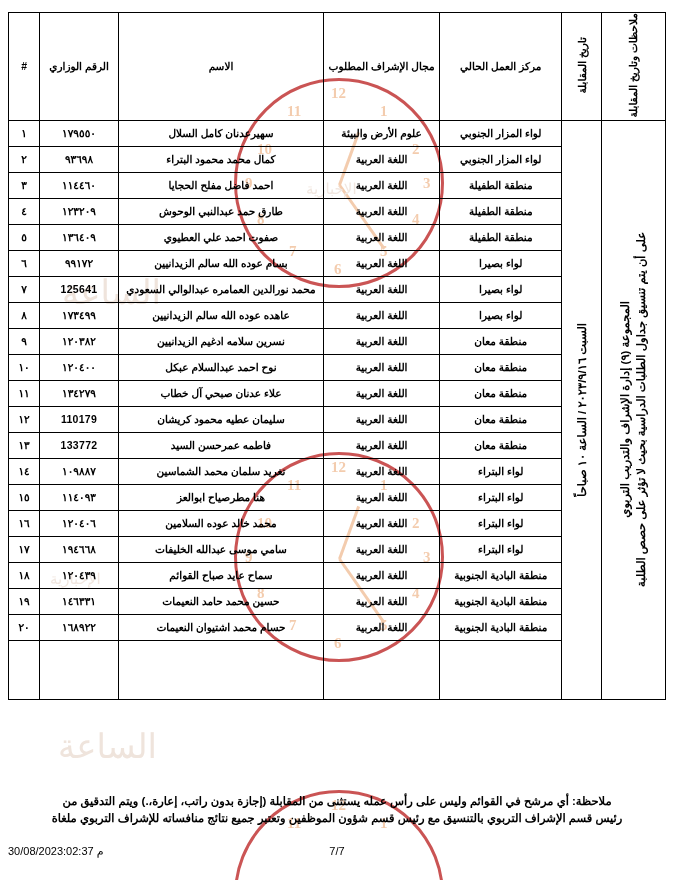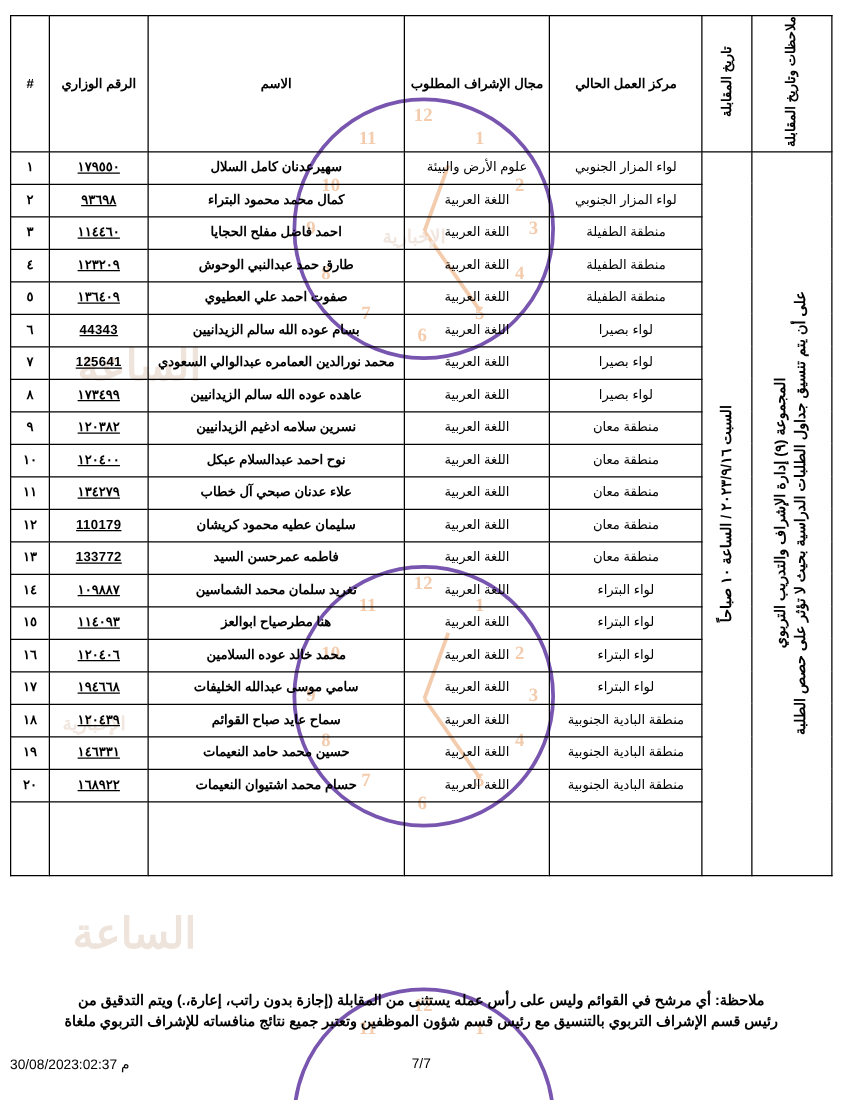--- a/index.html
+++ b/index.html
@@ -18,41 +18,41 @@
 
   
   .watermark-layer {
     position: absolute;
     inset: 0;
     pointer-events: none;
     z-index: 0;
   }
   .wm-clock {
     position: absolute;
-    border: 3px solid #4c1d95;
+    border: 3px solid #b91c1c;
     border-radius: 50%;
     opacity: .75;
   }
   .wm-clock .num {
     position: absolute;
     color: #f0bb93;
     font-size: 15px;
     font-weight: bold;
     font-family: "Liberation Serif", serif;
   }
   .wm-clock .hand {
     position: absolute;
     background: #f0bb93;
     transform-origin: bottom center;
   }
   .wm-text {
     position: absolute;
     color: #efe4dc;
     font-size: 34px;
-    font-weight: bold;
+    font-weight: normal;
     letter-spacing: 1px;
     font-family: "Liberation Serif", serif;
   }
   .wm-text.small {
     font-size: 15px;
     color: #f1e7e0;
     letter-spacing: 0;
   }
 
   
@@ -108,23 +108,23 @@
     height: 100%;
   }
   .note-block .vtext {
     font-size: 11.5px;
     line-height: 1.4;
   }
   .date-block .vtext {
     font-size: 11.5px;
   }
   td.name { font-weight: bold; }
-  td.minid { font-weight: bold; letter-spacing: .3px; text-decoration: underline;}
+  td.minid { font-weight: bold; letter-spacing: .3px;}
   td.idx { font-weight: bold; }
-  td.field, td.center { font-weight: normal; }
+  td.field, td.center { font-weight: bold; }
 
   
   .footnote {
     position: absolute;
     z-index: 2;
     left: 10px;
     right: 10px;
     top: 793px;
     text-align: center;
     font-size: 11.5px;
@@ -276,21 +276,21 @@
           <td class="center">منطقة الطفيلة</td>
           <td class="field">اللغة العربية</td>
           <td class="name">صفوت احمد علي العطيوي</td>
           <td class="minid">١٣٦٤٠٩</td>
           <td class="idx">٥</td>
         </tr>
         <tr>
           <td class="center">لواء بصيرا</td>
           <td class="field">اللغة العربية</td>
           <td class="name">بسام عوده الله سالم الزيدانيين</td>
-          <td class="minid">44343</td>
+          <td class="minid">٩٩١٧٢</td>
           <td class="idx">٦</td>
         </tr>
         <tr>
           <td class="center">لواء بصيرا</td>
           <td class="field">اللغة العربية</td>
           <td class="name">محمد نورالدين العمامره عبدالوالي السعودي</td>
           <td class="minid">125641</td>
           <td class="idx">٧</td>
         </tr>
         <tr>

